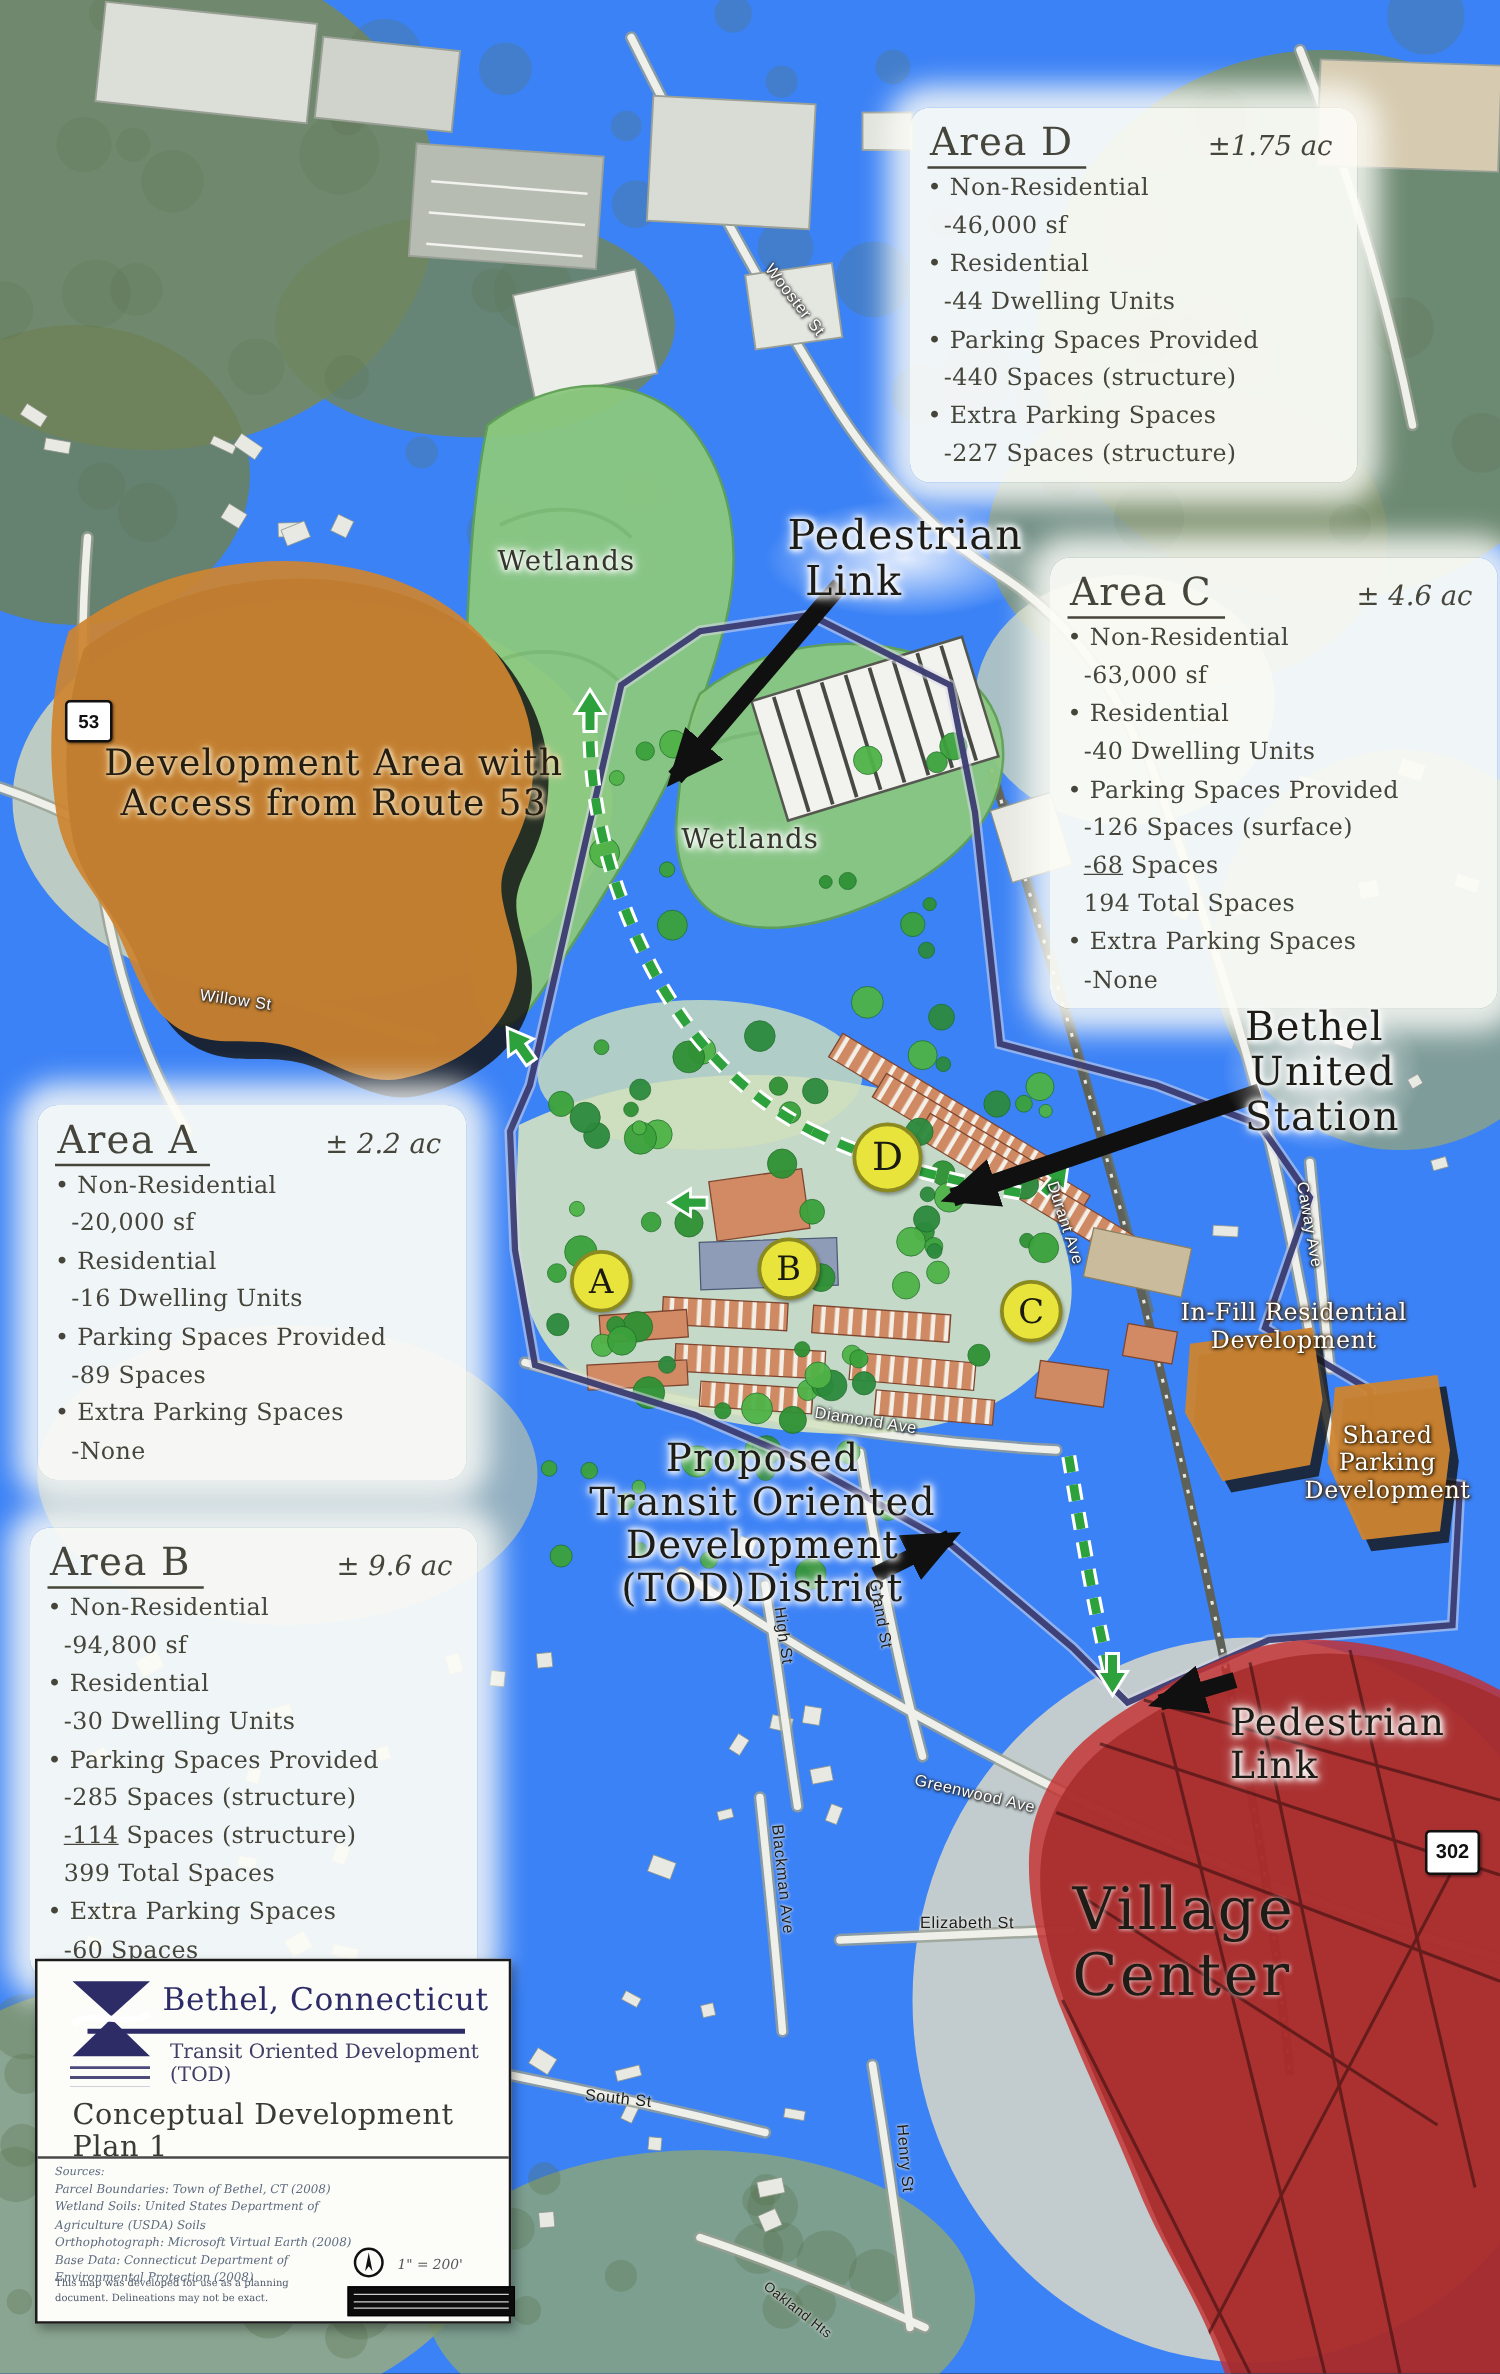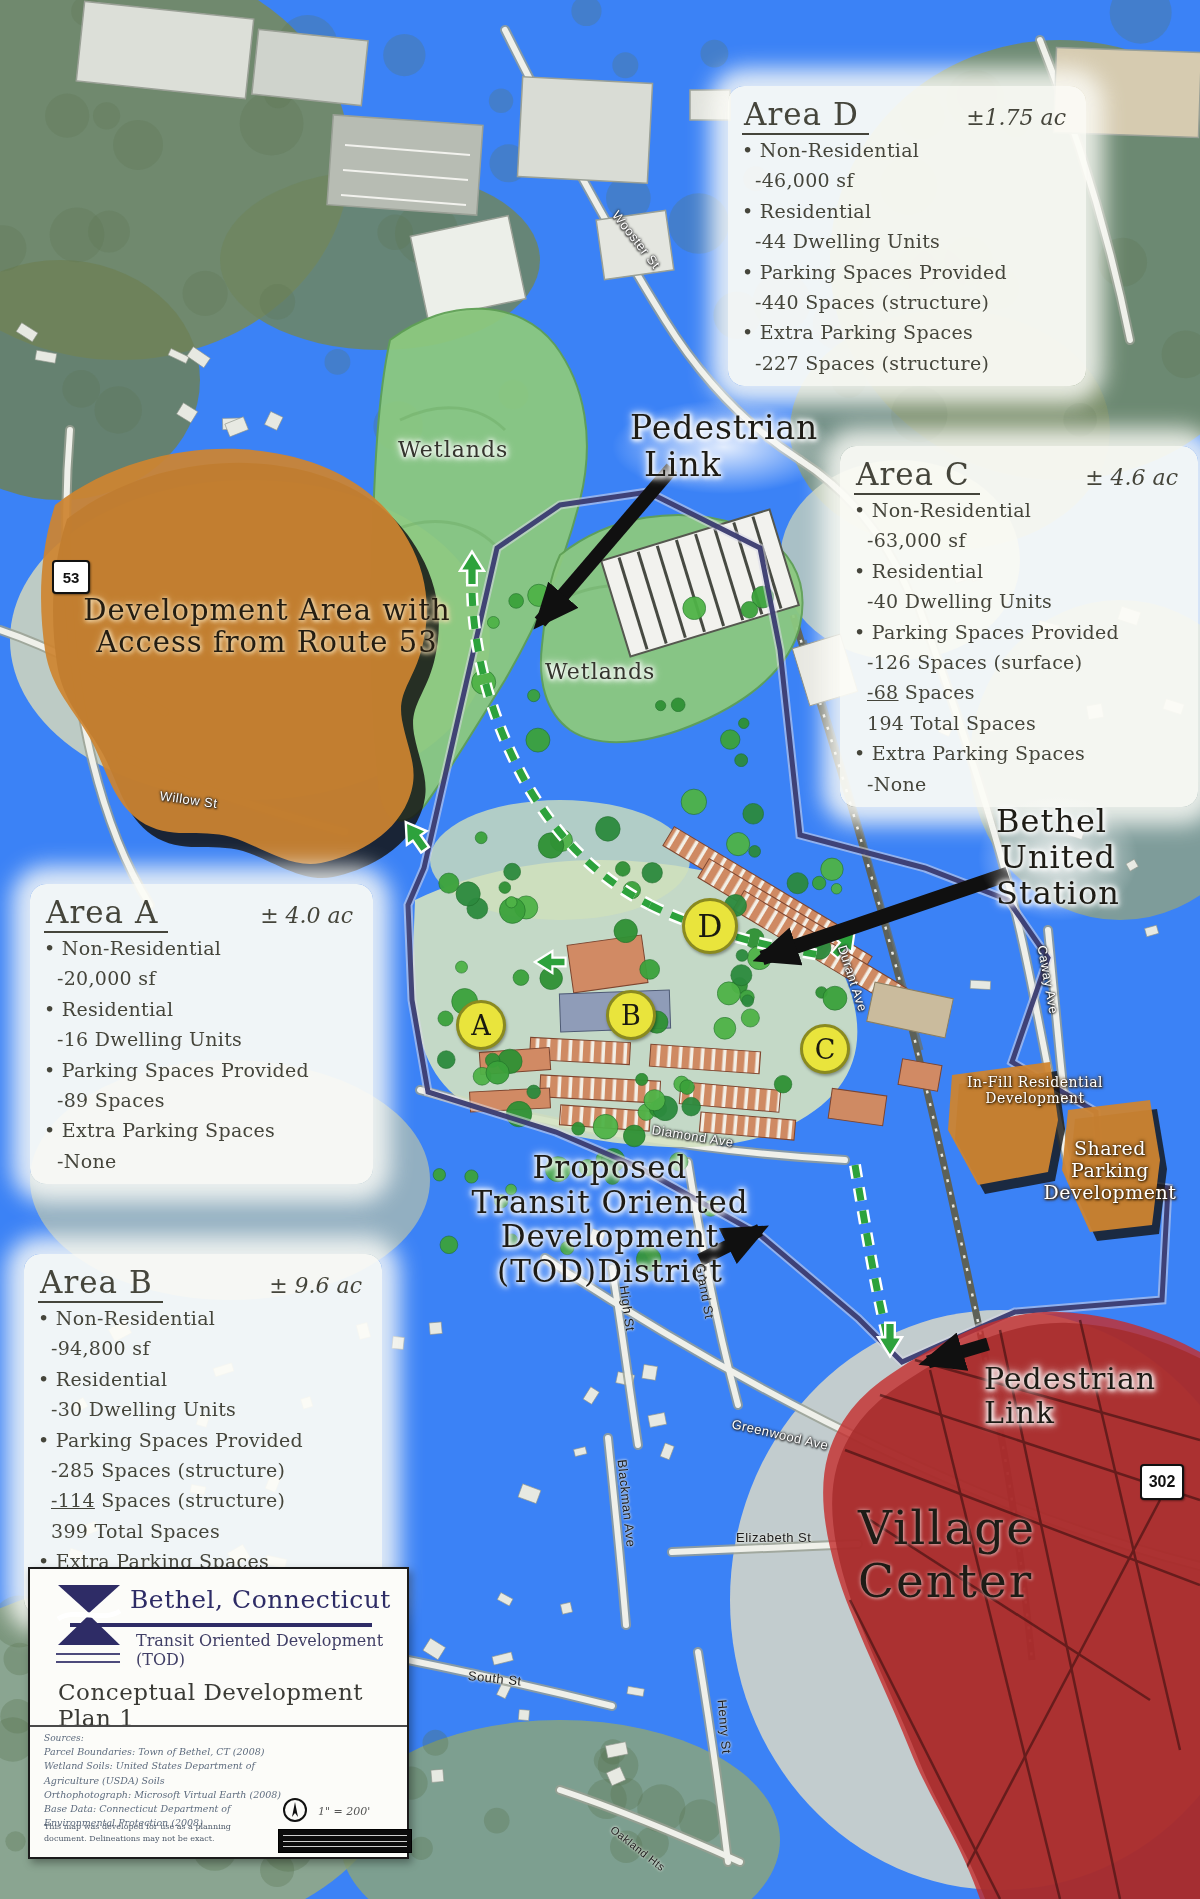--- a/index.html
+++ b/index.html
@@ -537,33 +537,33 @@
   <div class="ln s">-126 Spaces (surface)</div>
   <div class="ln s"><span class="unum">-68</span><span> Spaces</span></div>
   <div class="ln s">194 Total Spaces</div>
   <div class="ln b">Extra Parking Spaces</div>
   <div class="ln s">-None</div>
 </div>
 
 <div class="areabox" style="left:30px;top:884px;width:315px;">
   <div class="box-head">
     <span class="box-title">Area A</span>
-    <span class="box-ac">± 4.0 ac</span>
+    <span class="box-ac">± 2.2 ac</span>
   </div>
   <div class="ln b">Non-Residential</div>
   <div class="ln s">-20,000 sf</div>
   <div class="ln b">Residential</div>
   <div class="ln s">-16 Dwelling Units</div>
   <div class="ln b">Parking Spaces Provided</div>
   <div class="ln s">-89 Spaces</div>
   <div class="ln b">Extra Parking Spaces</div>
   <div class="ln s">-None</div>
 </div>
 
-<div class="areabox" style="left:24px;top:1254px;width:330px;">
+<div class="areabox" style="left:24px;top:1222px;width:330px;">
   <div class="box-head">
     <span class="box-title">Area B</span>
     <span class="box-ac">± 9.6 ac</span>
   </div>
   <div class="ln b">Non-Residential</div>
   <div class="ln s">-94,800 sf</div>
   <div class="ln b">Residential</div>
   <div class="ln s">-30 Dwelling Units</div>
   <div class="ln b">Parking Spaces Provided</div>
   <div class="ln s">-285 Spaces (structure)</div>
@@ -599,21 +599,21 @@
   <div>(TOD)District</div>
 </div>
 
 <div class="anno" style="left:984px;top:1362px;font-size:30px;">
   <div>Pedestrian</div>
   <div>Link</div>
 </div>
 
 <div class="anno" style="left:858px;top:1502px;font-size:47px;letter-spacing:2px;text-shadow:0 0 4px rgba(255,255,255,.55),1px 1px 3px rgba(255,255,255,.4);">Village Center</div>
 
-<div class="onorange" style="left:905px;top:1074px;width:260px;font-size:14px;">
+<div class="onorange" style="left:905px;top:1040px;width:260px;font-size:19px;">
   <div>In-Fill Residential</div>
   <div>Development</div>
 </div>
 <div class="onorange" style="left:1040px;top:1138px;width:140px;font-size:19px;">
   <div>Shared</div>
   <div>Parking</div>
   <div>Development</div>
 </div>
 
 <div class="marker" style="left:456px;top:1000px;">A</div>

